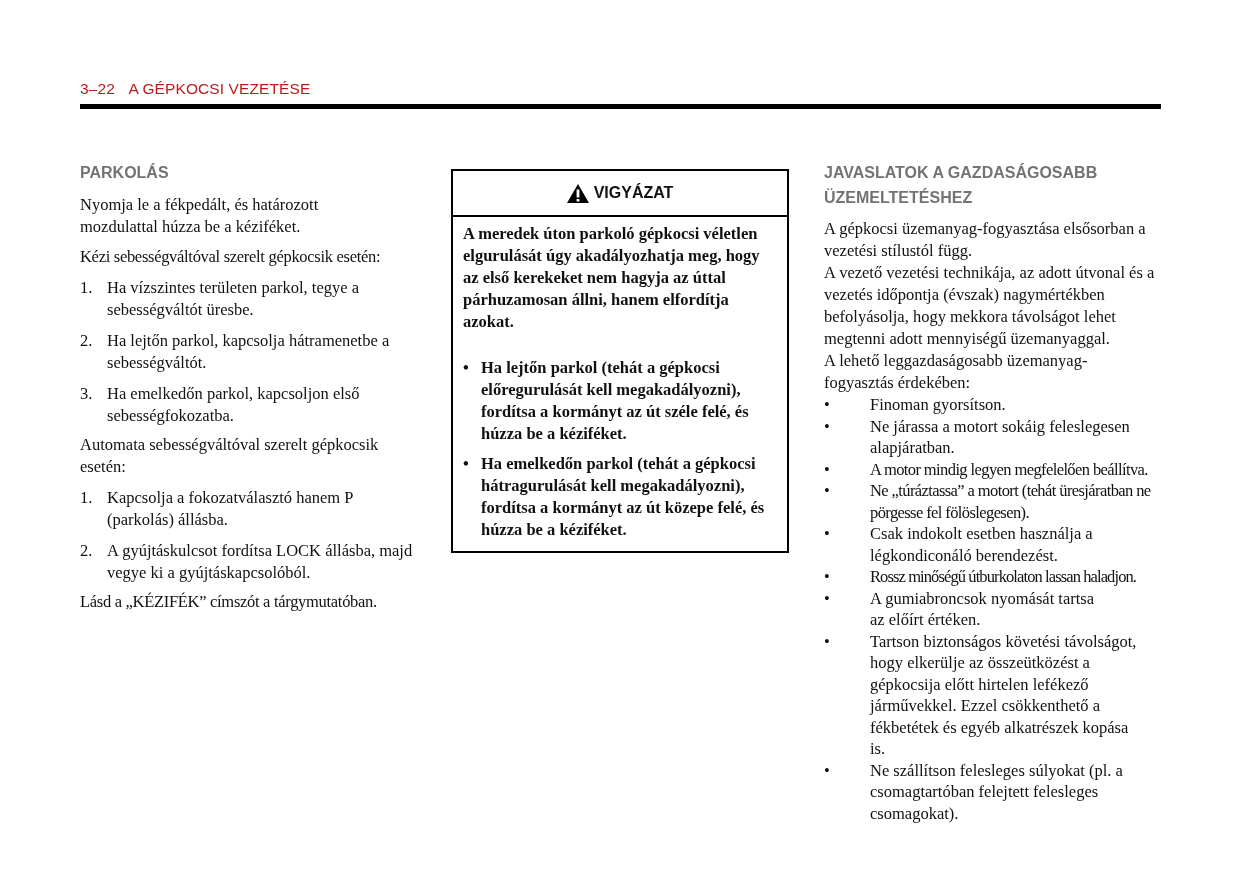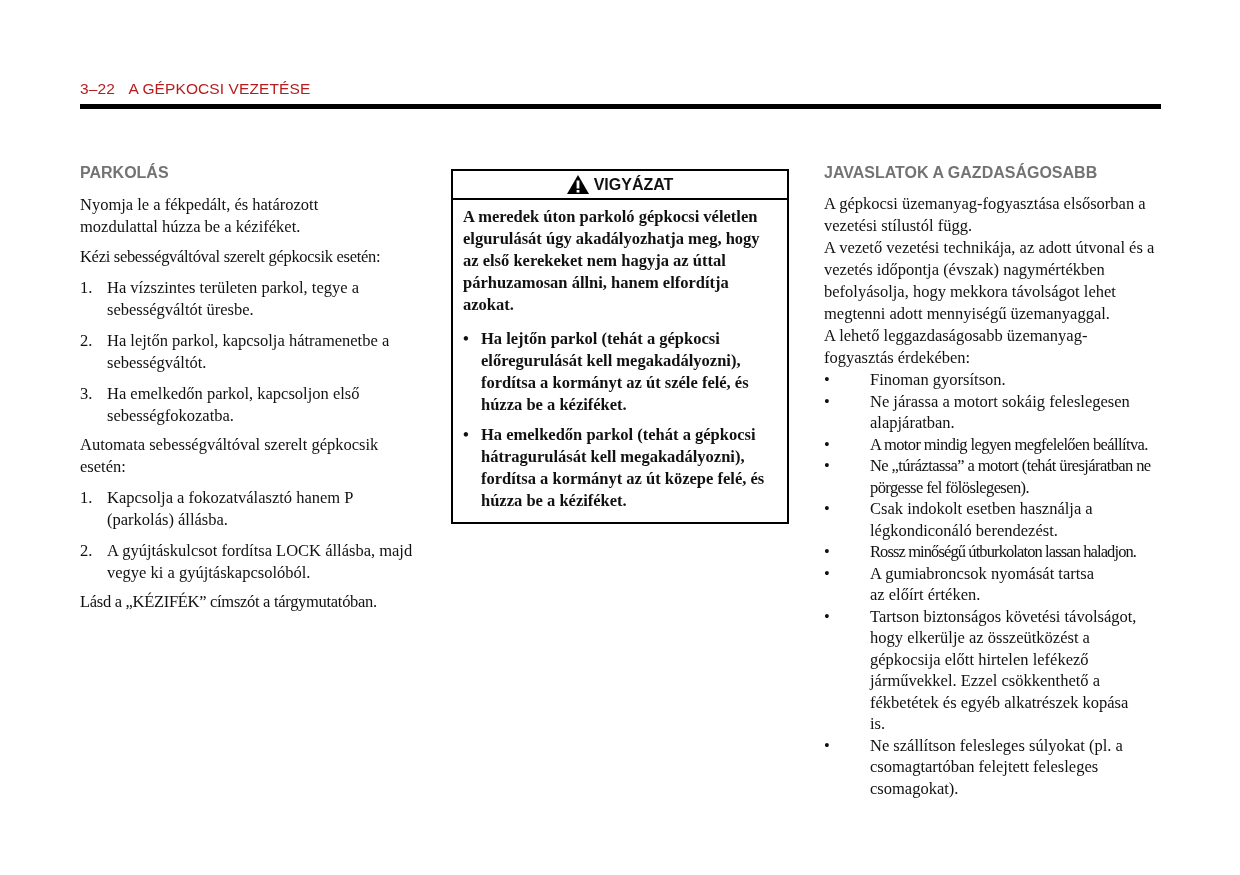--- a/index.html
+++ b/index.html
@@ -29,27 +29,27 @@
     .left-p { margin-top: 8px; }
     .left-p + .left-p { margin-top: 8px; }
 
     ol.steps { list-style: none; margin-top: 9px; }
     ol.steps li { display: flex; font-size: 16.5px; line-height: 22px; margin-bottom: 9px; }
     ol.steps li .n { width: 27px; flex: 0 0 27px; }
     ol.steps li .t { flex: 1; }
 
     .warn-box { border: 2.5px solid #000; width: 338px; }
     .warn-title {
-      height: 29px; border-bottom: 2.5px solid #000;
+      height: 46px; border-bottom: 2.5px solid #000;
       display: flex; align-items: center; justify-content: center;
       font-family: "Liberation Sans", sans-serif; font-weight: bold; font-size: 16px;
     }
     .warn-title svg { margin-right: 5px; }
     .warn-body { padding: 6px 10px 10px 10px; font-weight: bold; font-size: 16.5px; line-height: 22px; }
-    .warn-body .lead { margin-bottom: 12px; }
+    .warn-body .lead { margin-bottom: 24px; }
     .warn-bullets { list-style: none; }
     .warn-bullets li { display: flex; margin-bottom: 8px; }
     .warn-bullets li:last-child { margin-bottom: 0; }
     .warn-bullets .b { width: 18px; flex: 0 0 18px; }
     .warn-bullets .t { flex: 1; }
 
     .right-p { font-size: 16.5px; line-height: 22px; }
     .right-p.first { margin-top: 8px; }
     ul.tips { list-style: none; }
     ul.tips li { display: flex; font-size: 16.5px; line-height: 21.5px; }
@@ -120,20 +120,21 @@
           <span class="t">Ha emelkedőn parkol (tehát a gépkocsi hátragurulását kell megakadályozni), fordítsa a kormányt az út közepe felé, és húzza be a kéziféket.</span>
         </li>
       </ul>
     </div>
   </div>
 </div>
 
 <div class="col col-right">
   <div class="sec-heading">
     <div>JAVASLATOK A GAZDASÁGOSABB</div>
+    <div>ÜZEMELTETÉSHEZ</div>
   </div>
   <div class="right-p first">A gépkocsi üzemanyag-fogyasztása elsősorban a vezetési stílustól függ.</div>
   <div class="right-p">A vezető vezetési technikája, az adott útvonal és a vezetés időpontja (évszak) nagymértékben befolyásolja, hogy mekkora távolságot lehet megtenni adott mennyiségű üzemanyaggal.</div>
   <div class="right-p" style="padding-right:50px;">A lehető leggazdaságosabb üzemanyag-fogyasztás érdekében:</div>
   <ul class="tips">
     <li>
         <span class="b">•</span>
         <span class="t">Finoman gyorsítson.</span>
       </li>
     <li>

